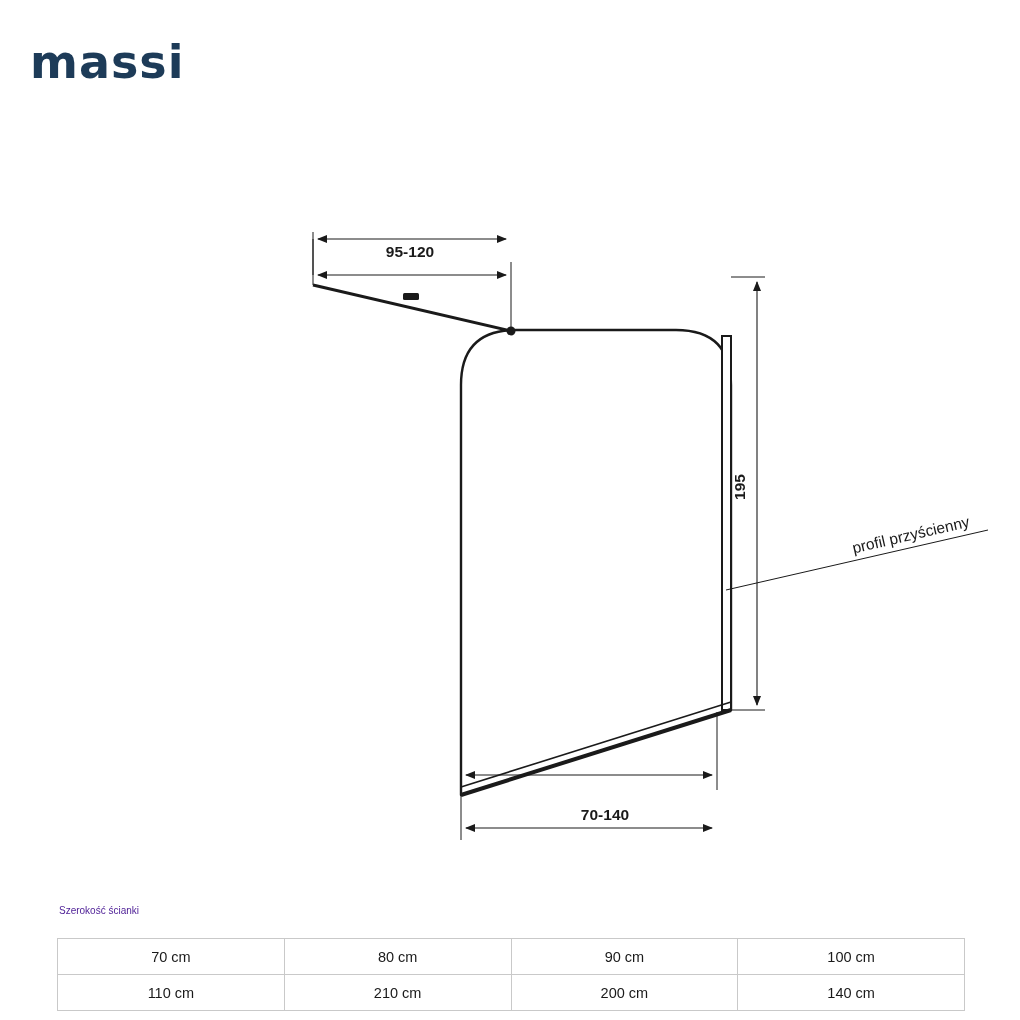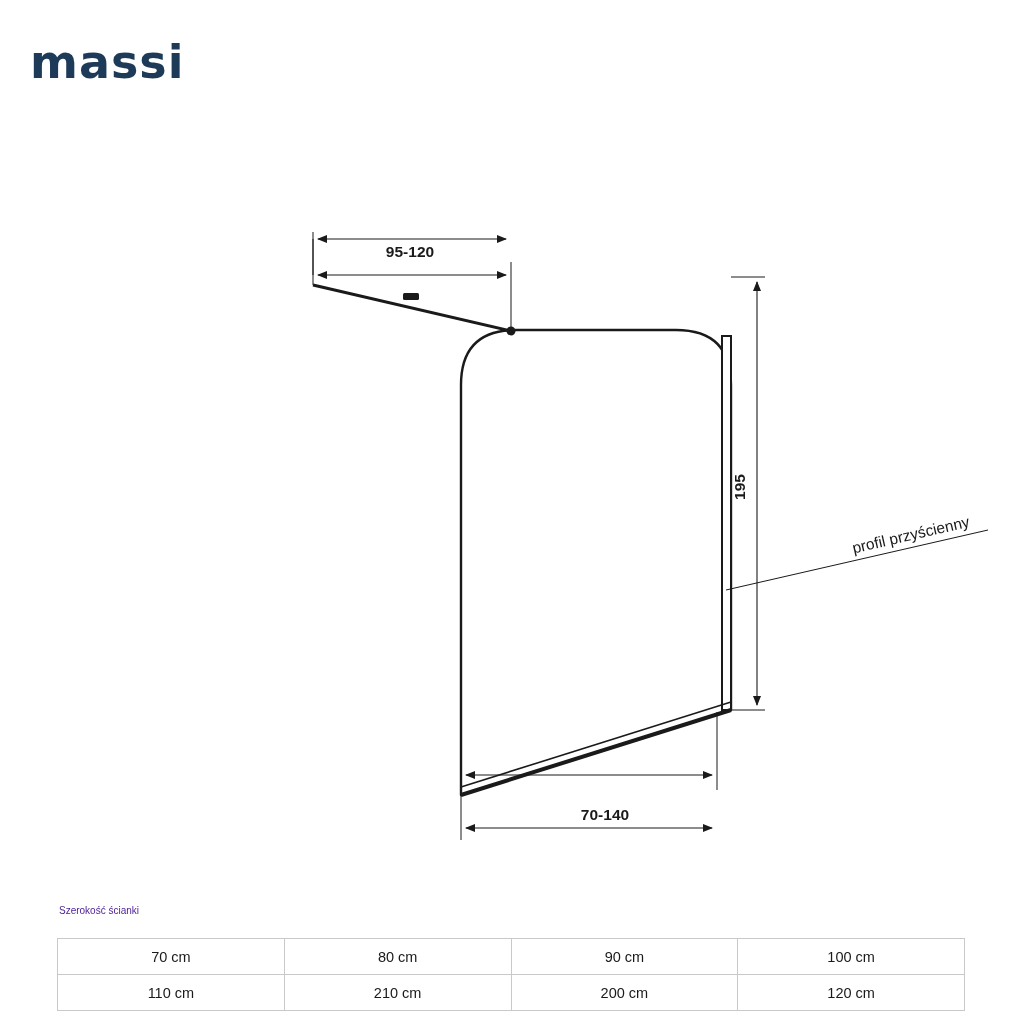--- a/index.html
+++ b/index.html
@@ -150,19 +150,19 @@
         <tr>
           <td>70 cm</td>
           <td>80 cm</td>
           <td>90 cm</td>
           <td>100 cm</td>
         </tr>
         <tr>
           <td>110 cm</td>
           <td>210 cm</td>
           <td>200 cm</td>
-          <td>120 cm</td>
+          <td>140 cm</td>
         </tr>
       </tbody>
     </table>
   </div>
 
 </div>
 
 </body></html>

